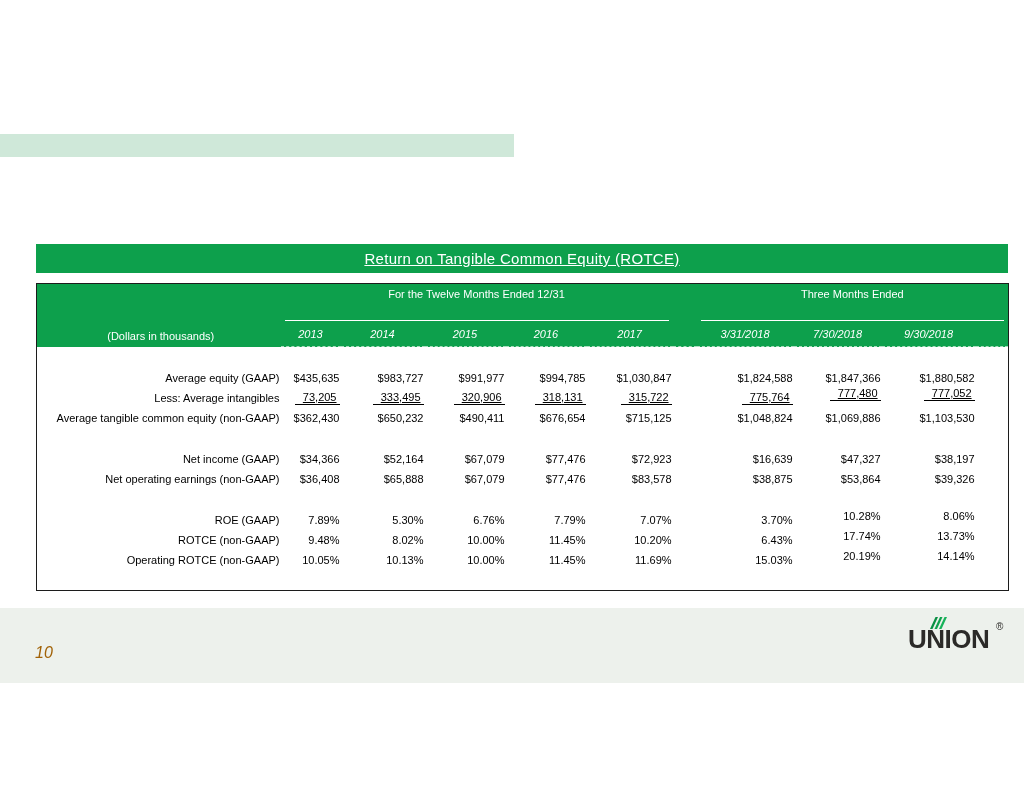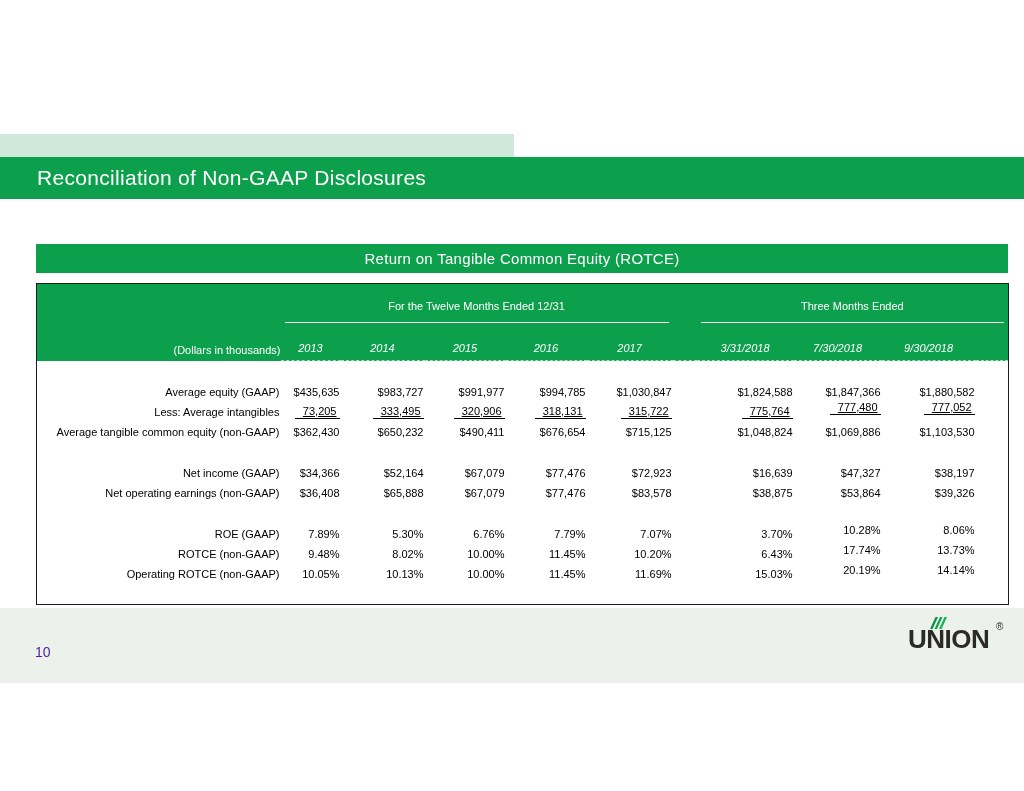--- a/index.html
+++ b/index.html
@@ -11,55 +11,52 @@
   .slide{
     position:relative;width:1024px;height:791px;background:#fff;overflow:hidden;
     font-family:"Liberation Sans",sans-serif;color:#000;
   }
   
   .accent-light{position:absolute;left:0;top:134px;width:514px;height:23px;background:var(--light-green);}
   .title-bar{position:absolute;left:0;top:157px;width:1024px;height:42px;background:var(--green);display:flex;align-items:center;}
   .title-text{color:#fff;font-size:21px;padding-left:37px;letter-spacing:.3px;white-space:nowrap;}
   
   .rotce-bar{position:absolute;left:36px;top:244px;width:972px;height:29px;background:var(--green);
-    display:flex;align-items:center;justify-content:center;color:#fff;font-size:15px;letter-spacing:.3px;}
+    display:flex;align-items:center;justify-content:center;color:#fff;font-size:15px;letter-spacing:.3px;text-decoration:underline;}
   
   .fin-table{
     position:absolute;left:36px;top:283px;width:972px;
     border-collapse:collapse;table-layout:fixed;background:#fff;
     border:1.5px solid #1c1c1c;font-size:11px;color:#000;
   }
   .fin-table thead th{background:var(--green);color:#fff;font-weight:normal;font-size:11px;}
-  th.units{text-align:right;vertical-align:bottom;padding:0 0 5px 4px;white-space:nowrap;}
+  th.units{text-align:center;vertical-align:bottom;padding:0 0 5px 4px;white-space:nowrap;}
   th.group{vertical-align:top;padding-top:4px;height:19px;}
-  th.group .gl{border-bottom:1px solid #fff;padding-bottom:10px;margin:12px 3px;white-space:nowrap;}
+  th.group .gl{border-bottom:1px solid #fff;padding-bottom:20px;margin:0 3px;white-space:nowrap;}
   th.yr{height:21px;text-align:center;vertical-align:middle;padding-bottom:2px;
     border-bottom:1px dashed rgba(255,255,255,.65);white-space:nowrap;font-style:italic;}
   th.spc{border-bottom:1px dashed rgba(255,255,255,.65);}
   tbody tr{height:20px;}
   tbody tr.gap{height:21px;}
   td.lbl{text-align:right;padding-left:4px;white-space:nowrap;}
   td.num{text-align:right;padding-right:1px;white-space:nowrap;}
   .u{display:inline-block;border-bottom:1.3px solid #000;padding:0 3px 1px 8px;text-decoration:underline;}
   td.raised{position:relative;top:-4px;}
   
   .footer{position:absolute;left:0;top:608px;width:1024px;height:75px;background:var(--footer-bg);}
-  .page-num{position:absolute;left:35px;top:36px;font-size:14px;color:#4c1d95;}
+  .page-num{position:absolute;left:35px;top:36px;font-size:16px;color:#a16207;font-style:italic;}
   .logo{position:absolute;right:16px;top:6px;width:114px;height:46px;}
 </style>
 </head>
 <body>
 
 <div class="slide">
 
   <div class="accent-light"></div>
 
-  <div class="title-bar">
-    <span class="title-text">Reconciliation of Non-GAAP Disclosures</span>
-  </div>
 
   <div class="rotce-bar">
     <span>Return on Tangible Common Equity (ROTCE)</span>
   </div>
 
   <table class="fin-table" id="fin-table">
       <colgroup>
         <col style="width: 244px;">
         <col style="width: 60px;">
         <col style="width: 84px;">

